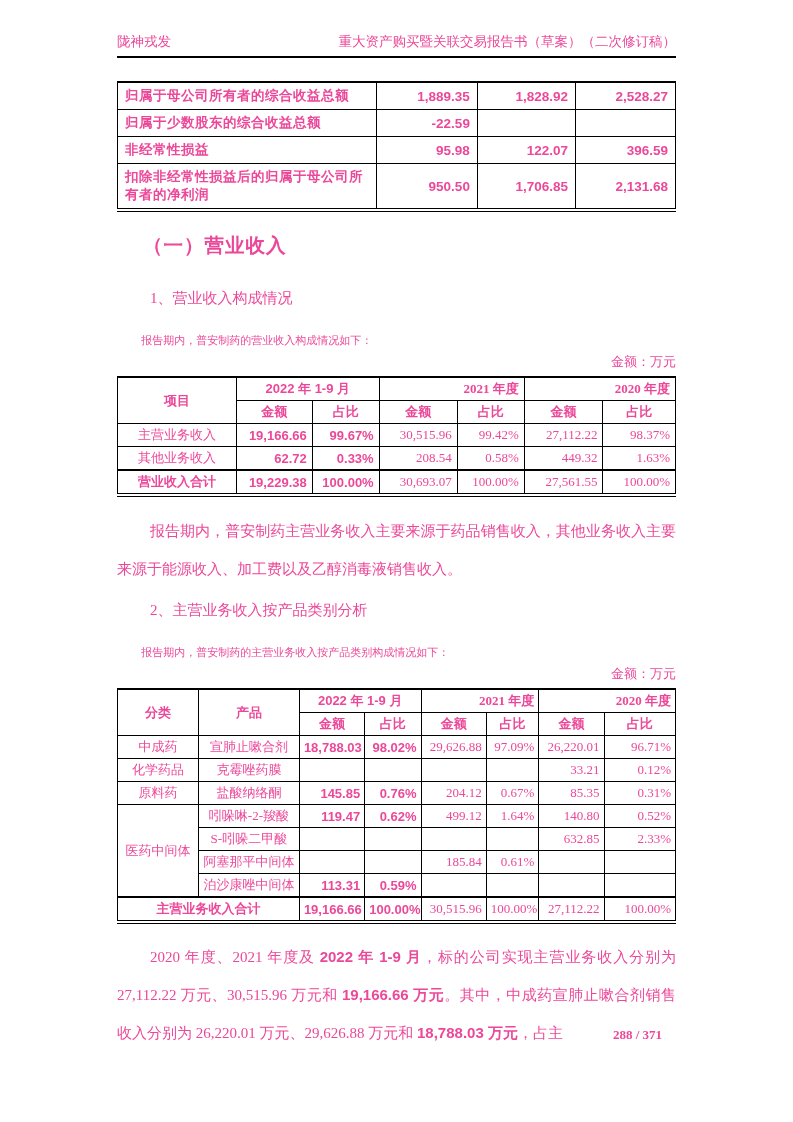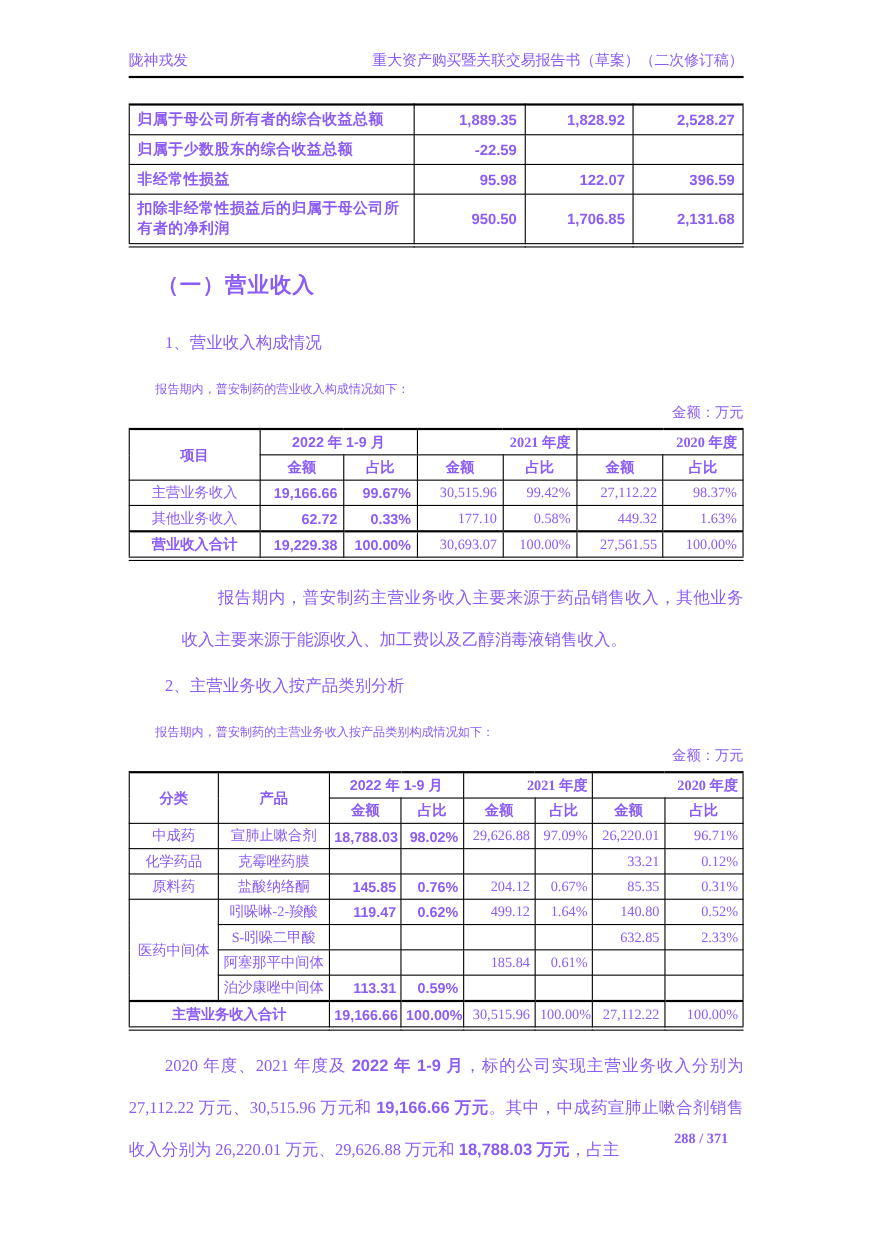--- a/index.html
+++ b/index.html
@@ -2,23 +2,23 @@
 <html><head>
 <meta charset="utf-8">
 <style>
   * { margin: 0; padding: 0; box-sizing: border-box; }
   html, body { background: #e8e8e8; }
   .page {
     position: relative;
     width: 793px; height: 1122px;
     margin: 0 auto;
     background: #ffffff;
-    color: #8b5cf6;
+    color: #ec4899;
     font-family: "Liberation Serif", "DejaVu Serif", serif;
-    padding: 46px 117px 0 117px;
+    padding: 33px 117px 0 117px;
     overflow: hidden;
   }
   
   .doc-header {
     display: flex; justify-content: space-between; align-items: flex-end;
     font-size: 13.5px;
     border-bottom: 2px solid #000;
     padding-bottom: 5px;
   }
   
@@ -63,21 +63,21 @@
   }
   .sub-heading { margin-top: 30px; font-size: 15px; text-indent: 2.2em; }
   .intro       { margin-top: 25px; font-size: 11px; text-indent: 2.2em; }
   .unit-note   { margin-top: 5px;  font-size: 13px; text-align: right; }
   .para {
     font-size: 15px;
     line-height: 38px;
     text-align: justify;
     text-indent: 2.2em;
   }
-  .para1 { margin-top: 15px; margin-left: 48px; }
+  .para1 { margin-top: 15px; }
   .para2 { margin-top: 14px; line-height: 38px; }
   .page-num {
     position: absolute;
     right: 131px; bottom: 79px;
     font-size: 13px; font-weight: bold;
   }
 </style>
 </head>
 <body>
 
@@ -160,21 +160,21 @@
         <td class="num bs">99.67%</td>
         <td class="num">30,515.96</td>
         <td class="num">99.42%</td>
         <td class="num">27,112.22</td>
         <td class="num">98.37%</td>
       </tr>
       <tr>
         <td class="ctr">其他业务收入</td>
         <td class="num bs">62.72</td>
         <td class="num bs">0.33%</td>
-        <td class="num">177.10</td>
+        <td class="num">208.54</td>
         <td class="num">0.58%</td>
         <td class="num">449.32</td>
         <td class="num">1.63%</td>
       </tr>
       <tr class="total">
         <td class="hei">营业收入合计</td>
         <td class="num bs">19,229.38</td>
         <td class="num bs">100.00%</td>
         <td class="num bsr">30,693.07</td>
         <td class="num bsr">100.00%</td>

